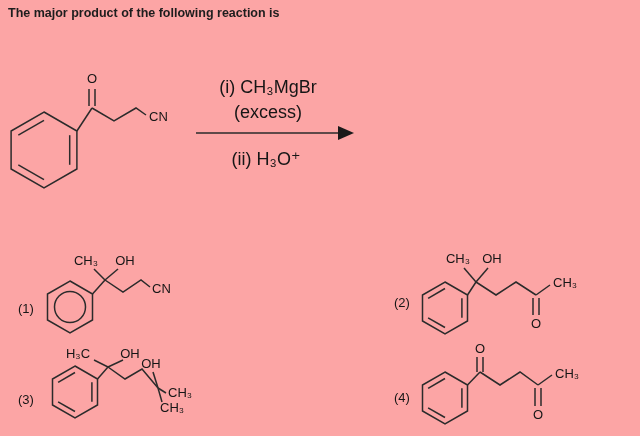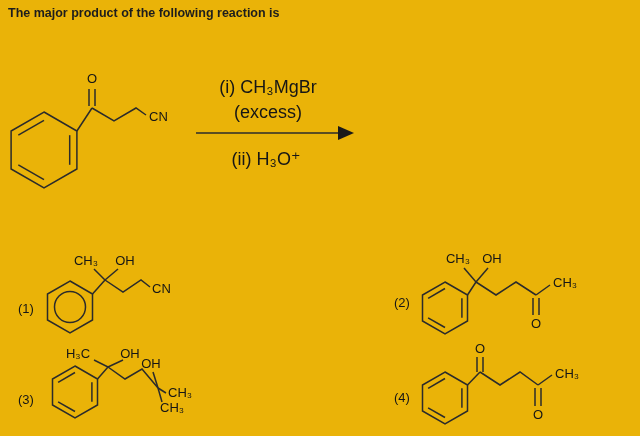--- a/index.html
+++ b/index.html
@@ -1,16 +1,16 @@
 <!DOCTYPE html>
 <html><head>
 <meta charset="utf-8">
 <style>
   html,body{margin:0;padding:0;background:#ffffff;}
-  #page{position:relative;width:640px;height:436px;background:#eab308;
+  #page{position:relative;width:640px;height:436px;background:#fca5a5;
         font-family:"Liberation Sans",sans-serif;overflow:hidden;}
   #title{position:absolute;left:8px;top:6px;font-size:12.5px;font-weight:700;color:#1d1d1d;}
   .abs{position:absolute;}
   svg text{font-family:"Liberation Sans","DejaVu Sans",sans-serif;fill:#161616;}
   .bond{stroke:#2b2b2b;stroke-width:1.5;fill:none;}
   .ringline{stroke:#2b2b2b;stroke-width:1.5;fill:none;}
   .lbl{font-size:13px;}
   .num{font-size:13px;}
   .reagent{font-size:18px;}
   .arrowhead{fill:#1a1a1a;stroke:none;}

